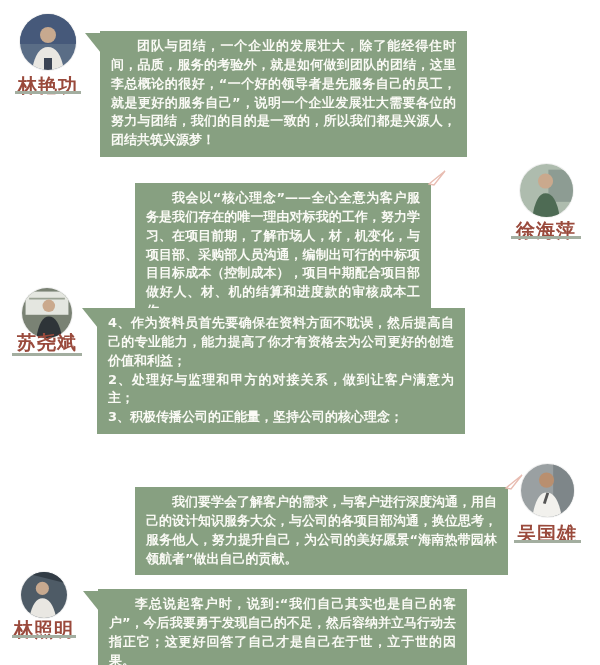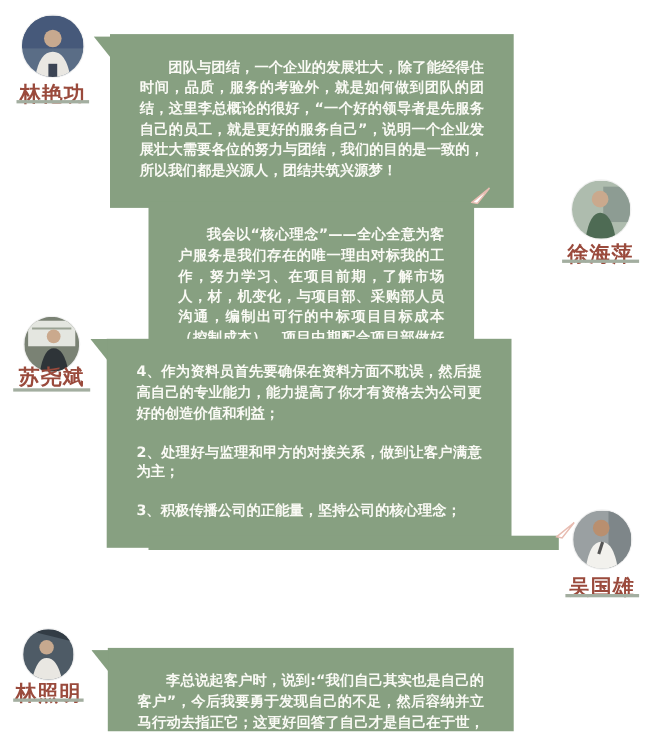--- a/index.html
+++ b/index.html
@@ -17,21 +17,21 @@
   .sender-name {
     position:absolute; width:80px; text-align:center;
     color:#9a4a3c; font-weight:bold; font-size:19px; letter-spacing:1px;
   }
   .name-underline { position:absolute; height:3px; background:#a3aea0; }
   .bubble {
     position:absolute; background:#87a081; color:#fafaf5;
     padding:6px 11px 7px 11px; font-size:13px; font-weight:bold;
     line-height:1.45; text-align:justify;
   }
-  .bubble p { margin:16px; }
+  .bubble p { margin:0; }
   .bubble p.indent { text-indent:2em; }
   .tail-left {
     position:absolute; left:-15px; top:2px; width:16px; height:20px;
     background:#87a081; clip-path:polygon(0 0, 100% 0, 100% 100%);
   }
   .tail-right { position:absolute; right:-15px; top:-13px; width:18px; height:16px; }
 </style>
 </head>
 <body>
 
@@ -85,20 +85,21 @@
     <span class="tail-left" style="top:0;"></span>
     <p>4、作为资料员首先要确保在资料方面不耽误，然后提高自己的专业能力，能力提高了你才有资格去为公司更好的创造价值和利益；</p>
     <p>2、处理好与监理和甲方的对接关系，做到让客户满意为主；</p>
     <p>3、积极传播公司的正能量，坚持公司的核心理念；</p>
   </div>
 
   <div class="bubble" style="left:135px; top:487px; width:373px;">
     <svg class="tail-right" viewBox="0 0 18 16">
       <path d="M1 14 L17 1 L6 15 Z" fill="#ffffff" stroke="#e8bdb2" stroke-width="1.4"></path>
     </svg>
+    <p class="indent">我们要学会了解客户的需求，与客户进行深度沟通，用自己的设计知识服务大众，与公司的各项目部沟通，换位思考，服务他人，努力提升自己，为公司的美好愿景“海南热带园林领航者”做出自己的贡献。</p>
   </div>
   <div class="avatar" style="left:521px; top:464px; width:53px; height:53px;">
     <svg viewBox="0 0 56 56">
       <rect width="56" height="56" fill="#9aa0a2"></rect>
       <rect x="34" y="0" width="22" height="56" fill="#7e8689"></rect>
       <circle cx="27" cy="17" r="8" fill="#b98f6f"></circle>
       <path d="M12 56 Q16 30 27 30 Q39 30 43 56 Z" fill="#f2f1ed"></path>
       <rect x="25" y="30" width="3" height="12" fill="#555" transform="rotate(18 26 36)"></rect>
     </svg>
   </div>

